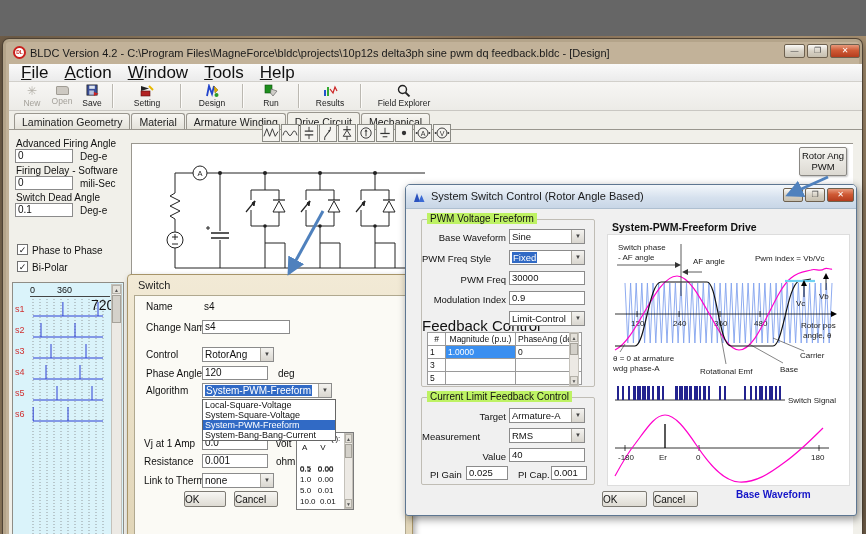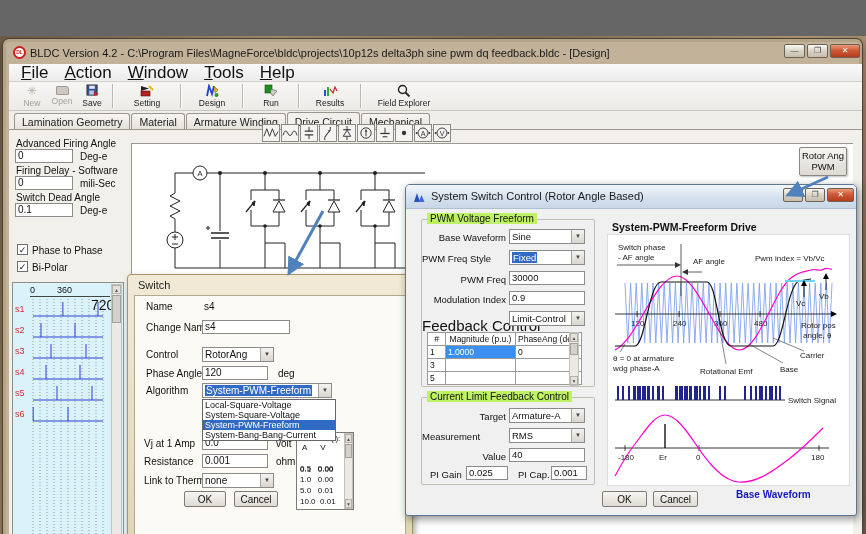--- a/index.html
+++ b/index.html
@@ -43,21 +43,21 @@
  border-left:1px solid #a9a69e;color:#444;font-size:6px;text-align:center;line-height:13px}
 .dd::after{content:"▼"}
 .cb{position:absolute;width:11px;height:11px;background:#fff;border:1px solid #707070;font-size:9px;line-height:10px;text-align:center;color:#111}
 .cb::after{content:"✓"}
 .vscroll{position:absolute;background:#ece9e4;border:1px solid #c4c1ba}
 .sarr{position:absolute;left:0;right:0;height:9px;background:#e4e1da;border:1px solid #b3b0a8;color:#555;font-size:5px;line-height:8px;text-align:center}
 .sarr.up{top:0}.sarr.down{bottom:0}
 .sarr.up::after{content:"▲"}.sarr.down::after{content:"▼"}
 .sthumb{position:absolute;left:0;right:0;background:#d4d1ca;border:1px solid #a5a29a}
 .btn{position:absolute;background:linear-gradient(#f7f6f3,#dedbd3);border:1px solid #7e7b74;border-radius:2px;
- font-size:10px;color:#111;text-align:center}
+ font-size:10px;color:#111;text-align:left}
 .timing-row{height:21px;position:relative}
 .trow-label{position:absolute;left:2px;top:5px;font-size:9px;color:#d03030}
 .timing-row svg{display:block;margin-left:16px}
 .ddlist{position:absolute;background:#fff;border:1px solid #666;z-index:6}
 .dditem{height:10px;font-size:9px;line-height:10px;padding:0 2px;white-space:nowrap;color:#111}
 .dditem.sel{background:#316ac5;color:#fff}
 .ptable{position:absolute;border-collapse:collapse;background:#fff}
 .ptable th,.ptable td{border:1px solid #9a9a9a;font-size:8.5px;font-weight:normal;padding:0 2px;height:13px;white-space:nowrap;overflow:hidden;color:#111}
 .ptable td.sel{background:#3a8ff0;color:#fff}
 .ctab{font-size:10.5px;color:#222;border:1px solid #99968e;padding:2px 8px 1px;background:linear-gradient(#f7f6f2,#e2e0d8);margin-right:2px}

